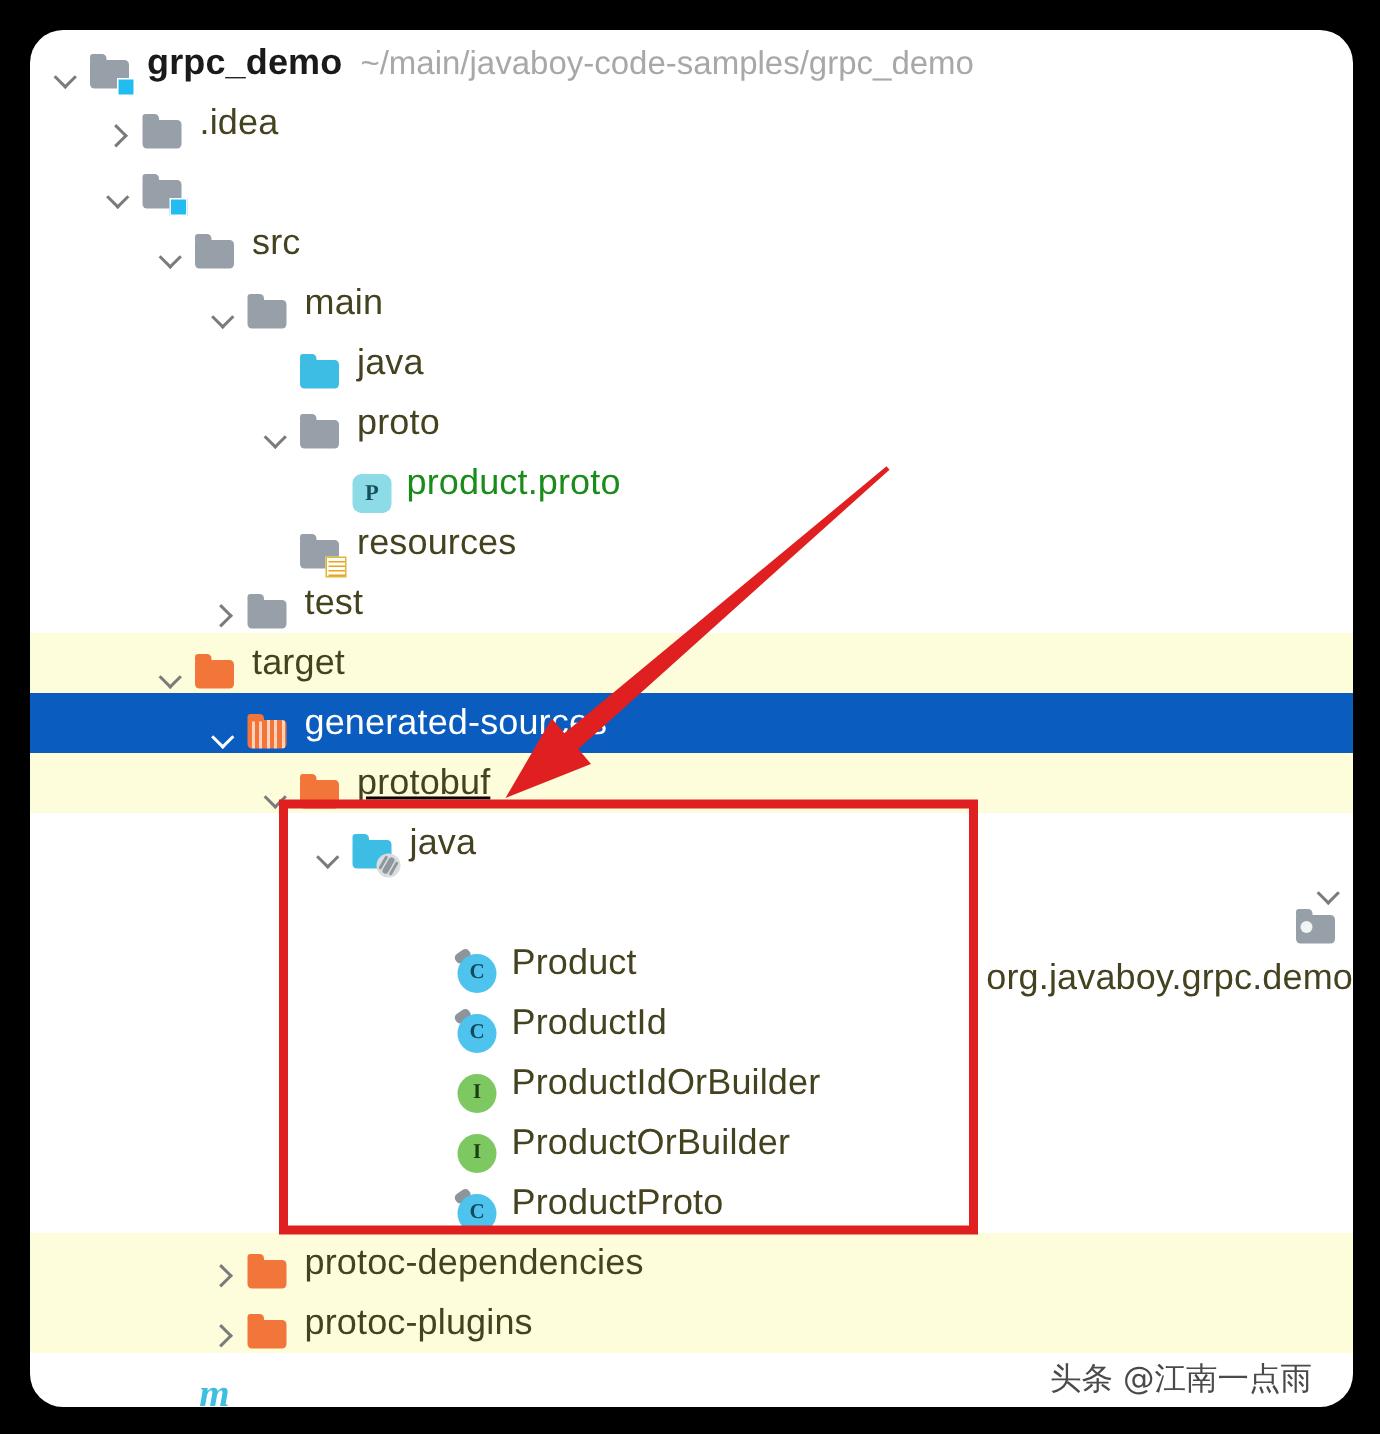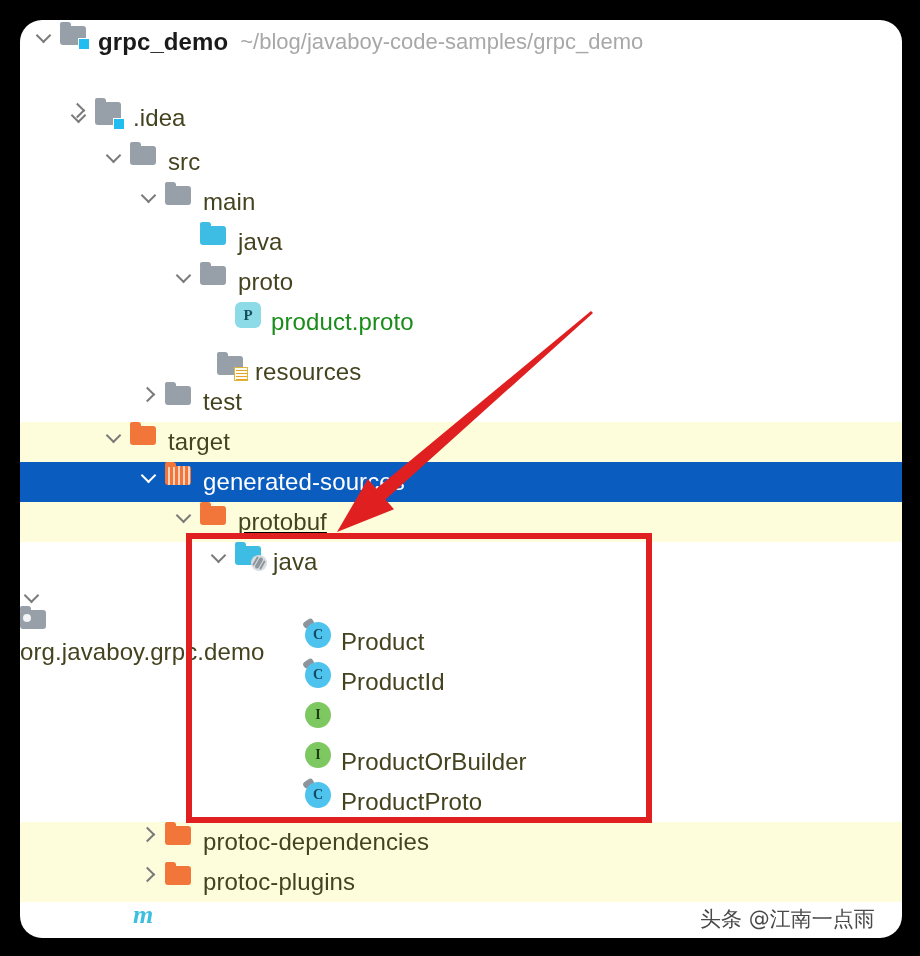--- a/index.html
+++ b/index.html
@@ -16,21 +16,21 @@
     position:absolute;left:20px;top:20px;
     width:882px;height:918px;
     background:#ffffff;
     border-radius:22px;
     overflow:hidden;
   }
 
   
   .row{
     position:absolute;left:0;width:882px;height:40px;
-    display:flex;align-items:flex-start;
+    display:flex;align-items:flex-end;
     box-sizing:border-box;
     white-space:nowrap;
   }
   .row .pad{display:inline-block;flex:0 0 auto;}
   .label{
     font-size:24px;color:#45431f;letter-spacing:.1px;
     line-height:40px;
   }
   .label.bold{font-weight:bold;color:#1a1a1a;}
   .label.green{color:#198c19;}
@@ -173,23 +173,23 @@
   <div id="panel">
     <div id="tree">
         <div class="row" style="top: 2px;">
           <span class="pad" style="width: 12px;"></span>
           <span class="chev"></span>
           <span class="ico">
             <span class="folder grey"></span>
             <span class="badge-module"></span>
           </span>
           <span class="label bold">grpc_demo</span>
-          <span class="path">~/blog/javaboy-code-samples/grpc_demo</span>
-        </div>
-        <div class="row" style="top: 42px; margin-top: 36px;">
+          <span class="path">~/main/javaboy-code-samples/grpc_demo</span>
+        </div>
+        <div class="row" style="top: 42px;">
           <span class="pad" style="width: 47px;"></span>
           <span class="chev right"></span>
           <span class="ico">
             <span class="folder grey"></span>
           </span>
           <span class="label">.idea</span>
         </div>
         <div class="row" style="top: 82px;">
           <span class="pad" style="width: 47px;"></span>
           <span class="chev"></span>
@@ -229,21 +229,21 @@
             <span class="folder grey"></span>
           </span>
           <span class="label">proto</span>
         </div>
         <div class="row" style="top: 282px;">
           <span class="pad" style="width: 187px;"></span>
           <span class="chev empty"></span>
           <span class="proto-ico">P</span>
           <span class="label green">product.proto</span>
         </div>
-        <div class="row" style="top: 332px; padding-left: 17px;">
+        <div class="row" style="top: 322px;">
           <span class="pad" style="width: 152px;"></span>
           <span class="chev empty"></span>
           <span class="ico">
             <span class="folder grey"></span>
             <span class="badge-lines">
               <i></i>
               <i></i>
               <i></i>
               <i></i>
             </span>
@@ -317,20 +317,21 @@
             <span class="disc">C</span>
           </span>
           <span class="label">ProductId</span>
         </div>
         <div class="row" style="top: 682px;">
           <span class="pad" style="width: 257px;"></span>
           <span class="chev empty"></span>
           <span class="cls-ico i">
             <span class="disc">I</span>
           </span>
+          <span class="label">ProductIdOrBuilder</span>
         </div>
         <div class="row" style="top: 722px;">
           <span class="pad" style="width: 257px;"></span>
           <span class="chev empty"></span>
           <span class="cls-ico i">
             <span class="disc">I</span>
           </span>
           <span class="label">ProductOrBuilder</span>
         </div>
         <div class="row" style="top: 762px;">

